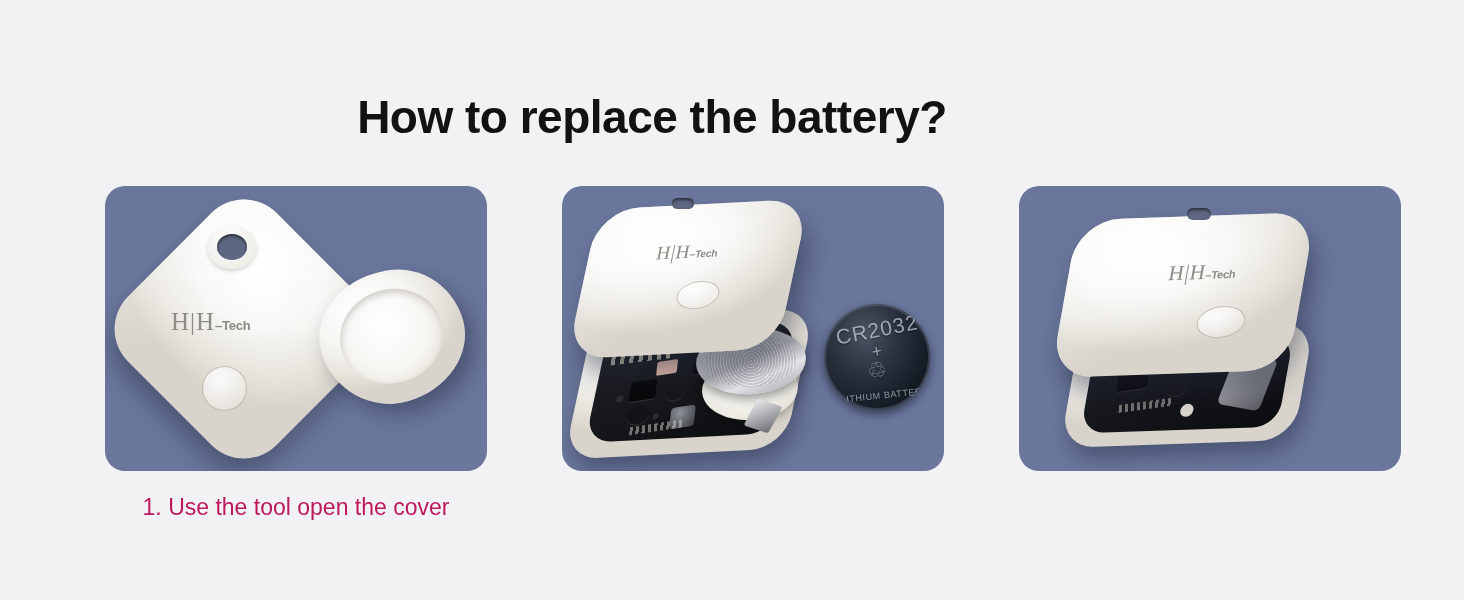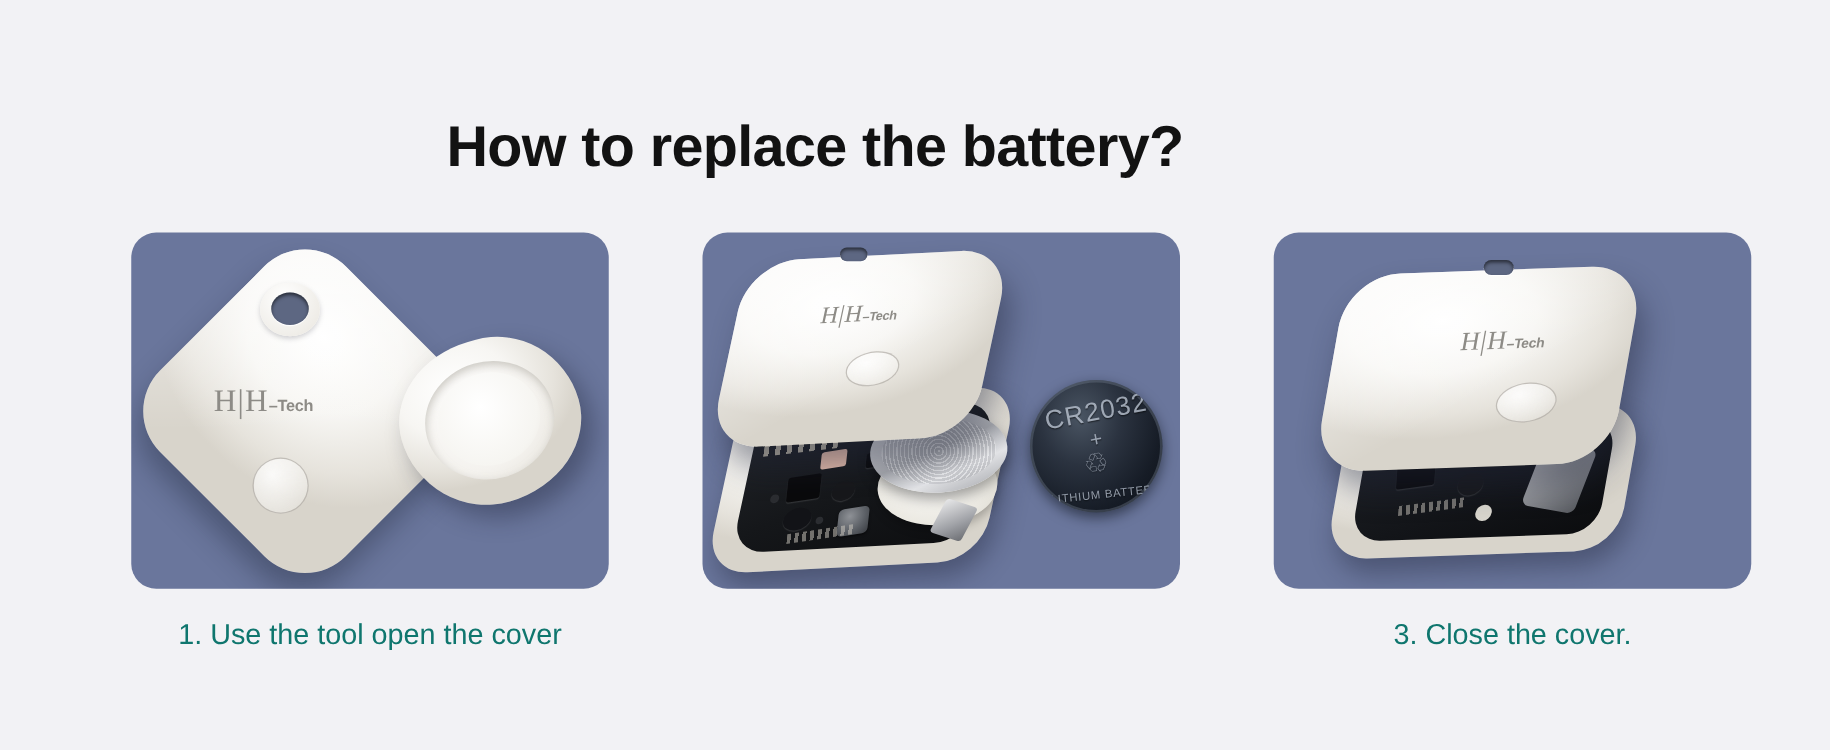--- a/index.html
+++ b/index.html
@@ -50,21 +50,21 @@
     width: 382px;
     height: 285px;
     border-radius: 20px;
     background: #6a769c;
     position: relative;
     overflow: hidden;
   }
   .caption {
     margin-top: 22px;
     font-size: 23px;
-    color: #0f766e;
+    color: #be185d;
     text-align: center;
     line-height: 28px;
     white-space: nowrap;
   }
 
   
 
   
   .shell {
     position: absolute;
@@ -590,16 +590,15 @@
       <div class="keyhole p3-keyhole"></div>
       <div class="logo p3-logo">
         <span class="lg-h">H</span>
           <span class="lg-bar">|</span>
           <span class="lg-h">H</span>
           <span class="lg-tech">–Tech</span>
       </div>
       <div class="face-button p3-button"></div>
     </div>
 
-    <div class="caption">3. Close the cover.</div>
   </div>
 
 </div>
 
 </body></html>

